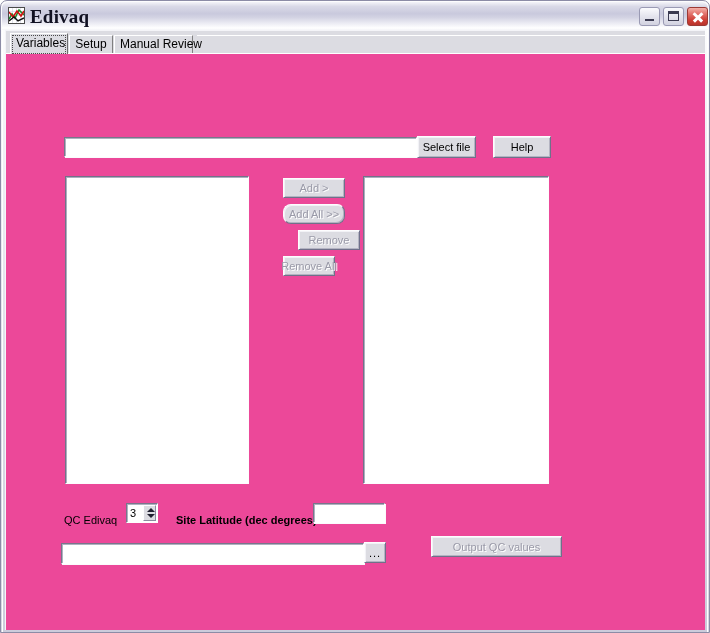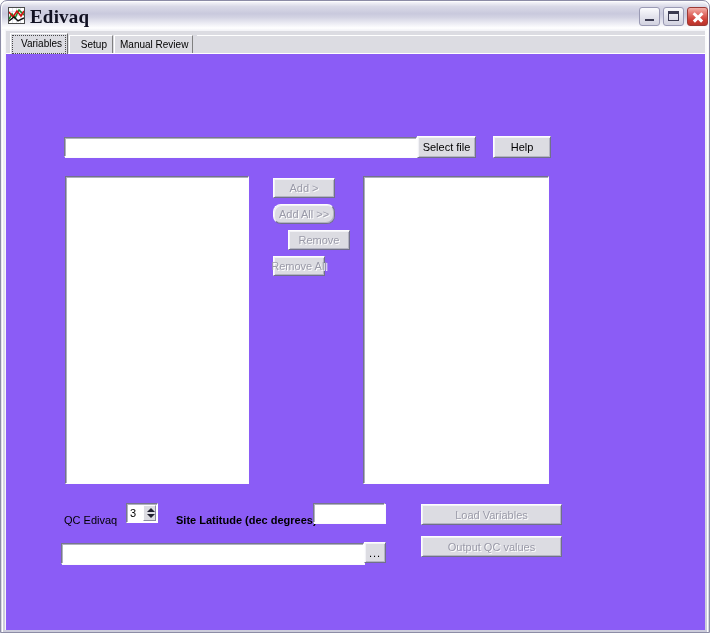--- a/index.html
+++ b/index.html
@@ -151,23 +151,23 @@
   .tab {
     position: absolute;
     top: 2px;
     height: 18px;
     box-sizing: border-box;
     background: #dcdce2;
     border-left: 1px solid #ffffff;
     border-top: 1px solid #ffffff;
     border-right: 1px solid #808080;
     border-bottom: none;
-    font-size: 10px;
+    font-size: 12px;
     line-height: 17px;
-    text-align: right;
+    text-align: center;
     color: #000000;
     white-space: nowrap;
     padding: 0 5px;
   }
   .tab.selected {
     top: 0px;
     height: 21px;
     line-height: 19px;
     background: #dcdce2;
     border-right: 1px solid #6d6d6d;
@@ -189,21 +189,21 @@
     width: 509px;
     height: 18px;
     border-top: 1px solid #ffffff;
     box-sizing: border-box;
   }
   #tabpage {
     position: absolute;
     left: 0; top: 22px;
     width: 700px;
     height: 578px;
-    background: #8b5cf6;
+    background: #ec4899;
     border-top: 1px solid #ffffff;
     box-sizing: border-box;
   }
 
   
   .textbox {
     position: absolute;
     box-sizing: border-box;
     background: #ffffff;
     border: 1px solid;
@@ -237,20 +237,21 @@
     text-align: center;
     white-space: nowrap;
     cursor: default;
     display: flex;
     align-items: center;
     justify-content: center;
   }
   .btn.disabled {
     color: #9a9aa8;
     text-shadow: 1px 1px 0 #ffffff;
+    margin-left: 10px;
   }
   .label {
     position: absolute;
     font-size: 11px;
     color: #000000;
     white-space: nowrap;
     line-height: 14px;
   }
 
   
@@ -391,18 +392,17 @@
       <div class="label" style="left:170px; top:459px; font-weight:bold;">Site Latitude (dec degrees)</div>
 
       <div class="textbox" style="left:307px; top:449px; width:72px; height:20px;"></div>
 
       <div class="textbox" style="left:55px; top:489px; width:303px; height:21px;"></div>
 
       <div class="btn" id="browse-button" style="top:488px;">
         <span class="dots">...</span>
       </div>
 
-      <div class="btn disabled" style="left:415px; top:450px; width:141px; height:21px;">Load Variables</div>
-      <div class="btn disabled" style="left:415px; top:482px; width:141px; height:21px;">Output QC values</div>
+      <div class="btn disabled" style="left:415px; top:482px; width:131px; height:21px;">Output QC values</div>
 
     </div>
   </div>
 </div>
 
 </body></html>

